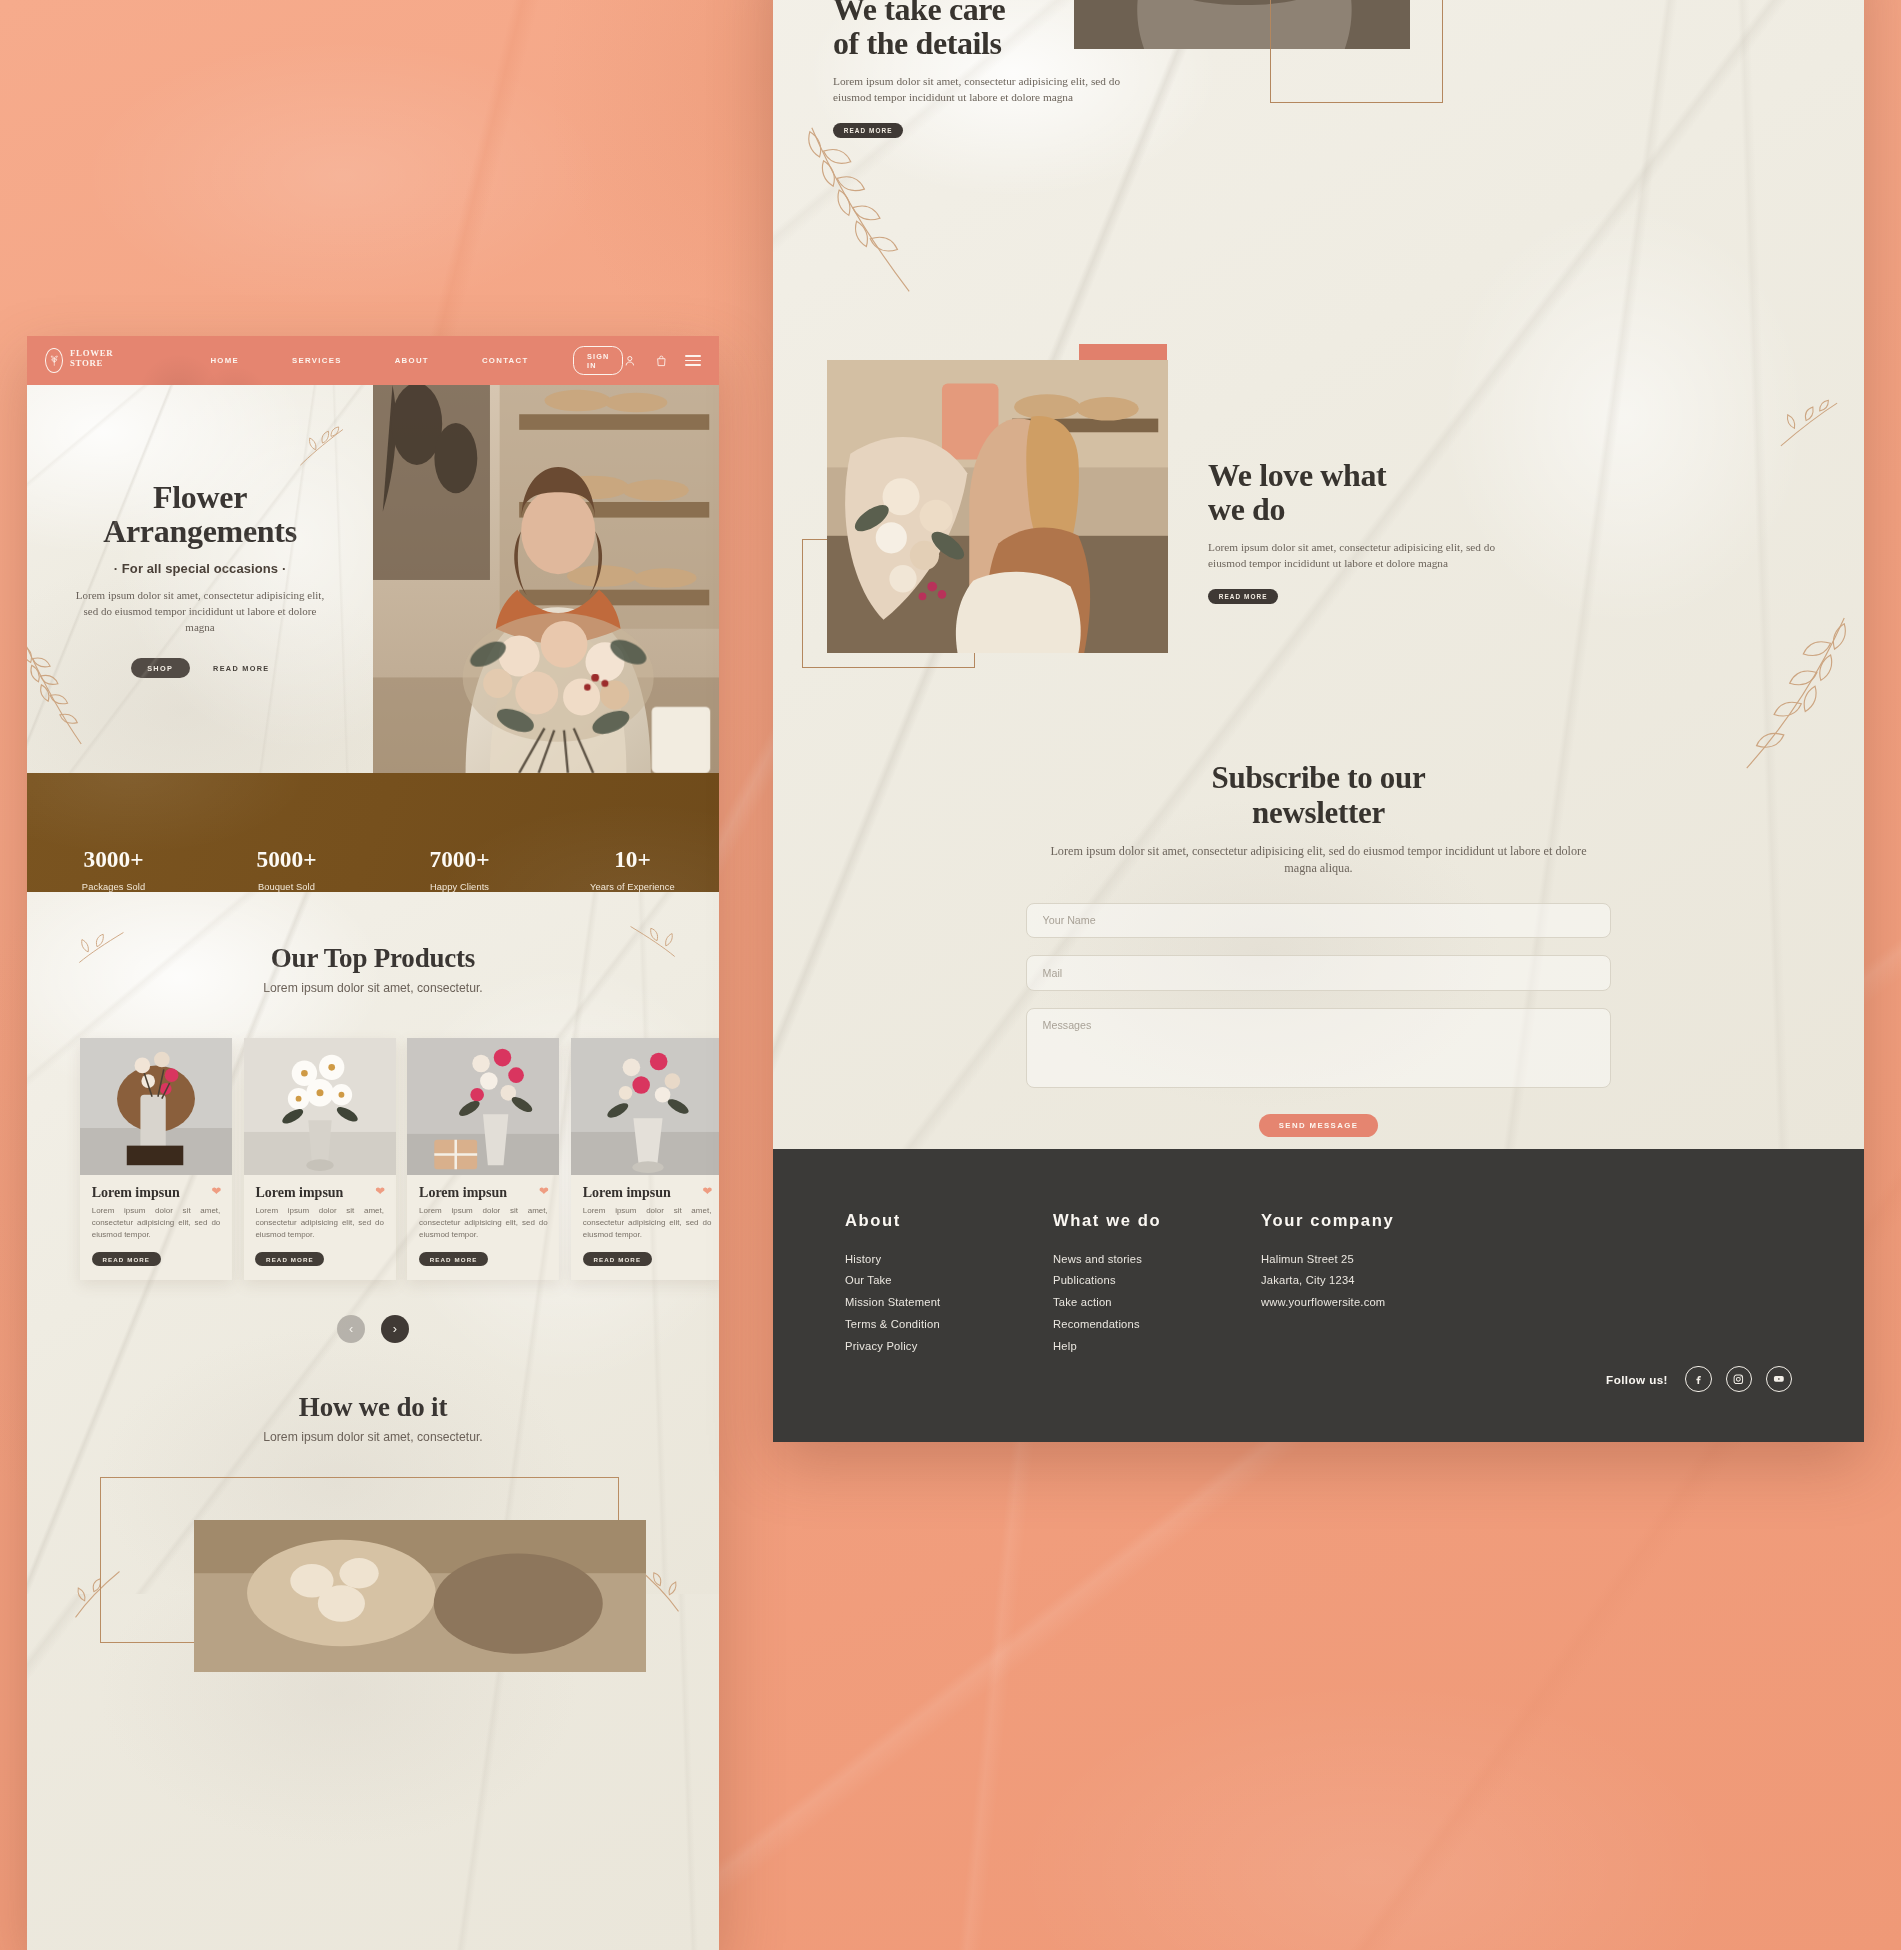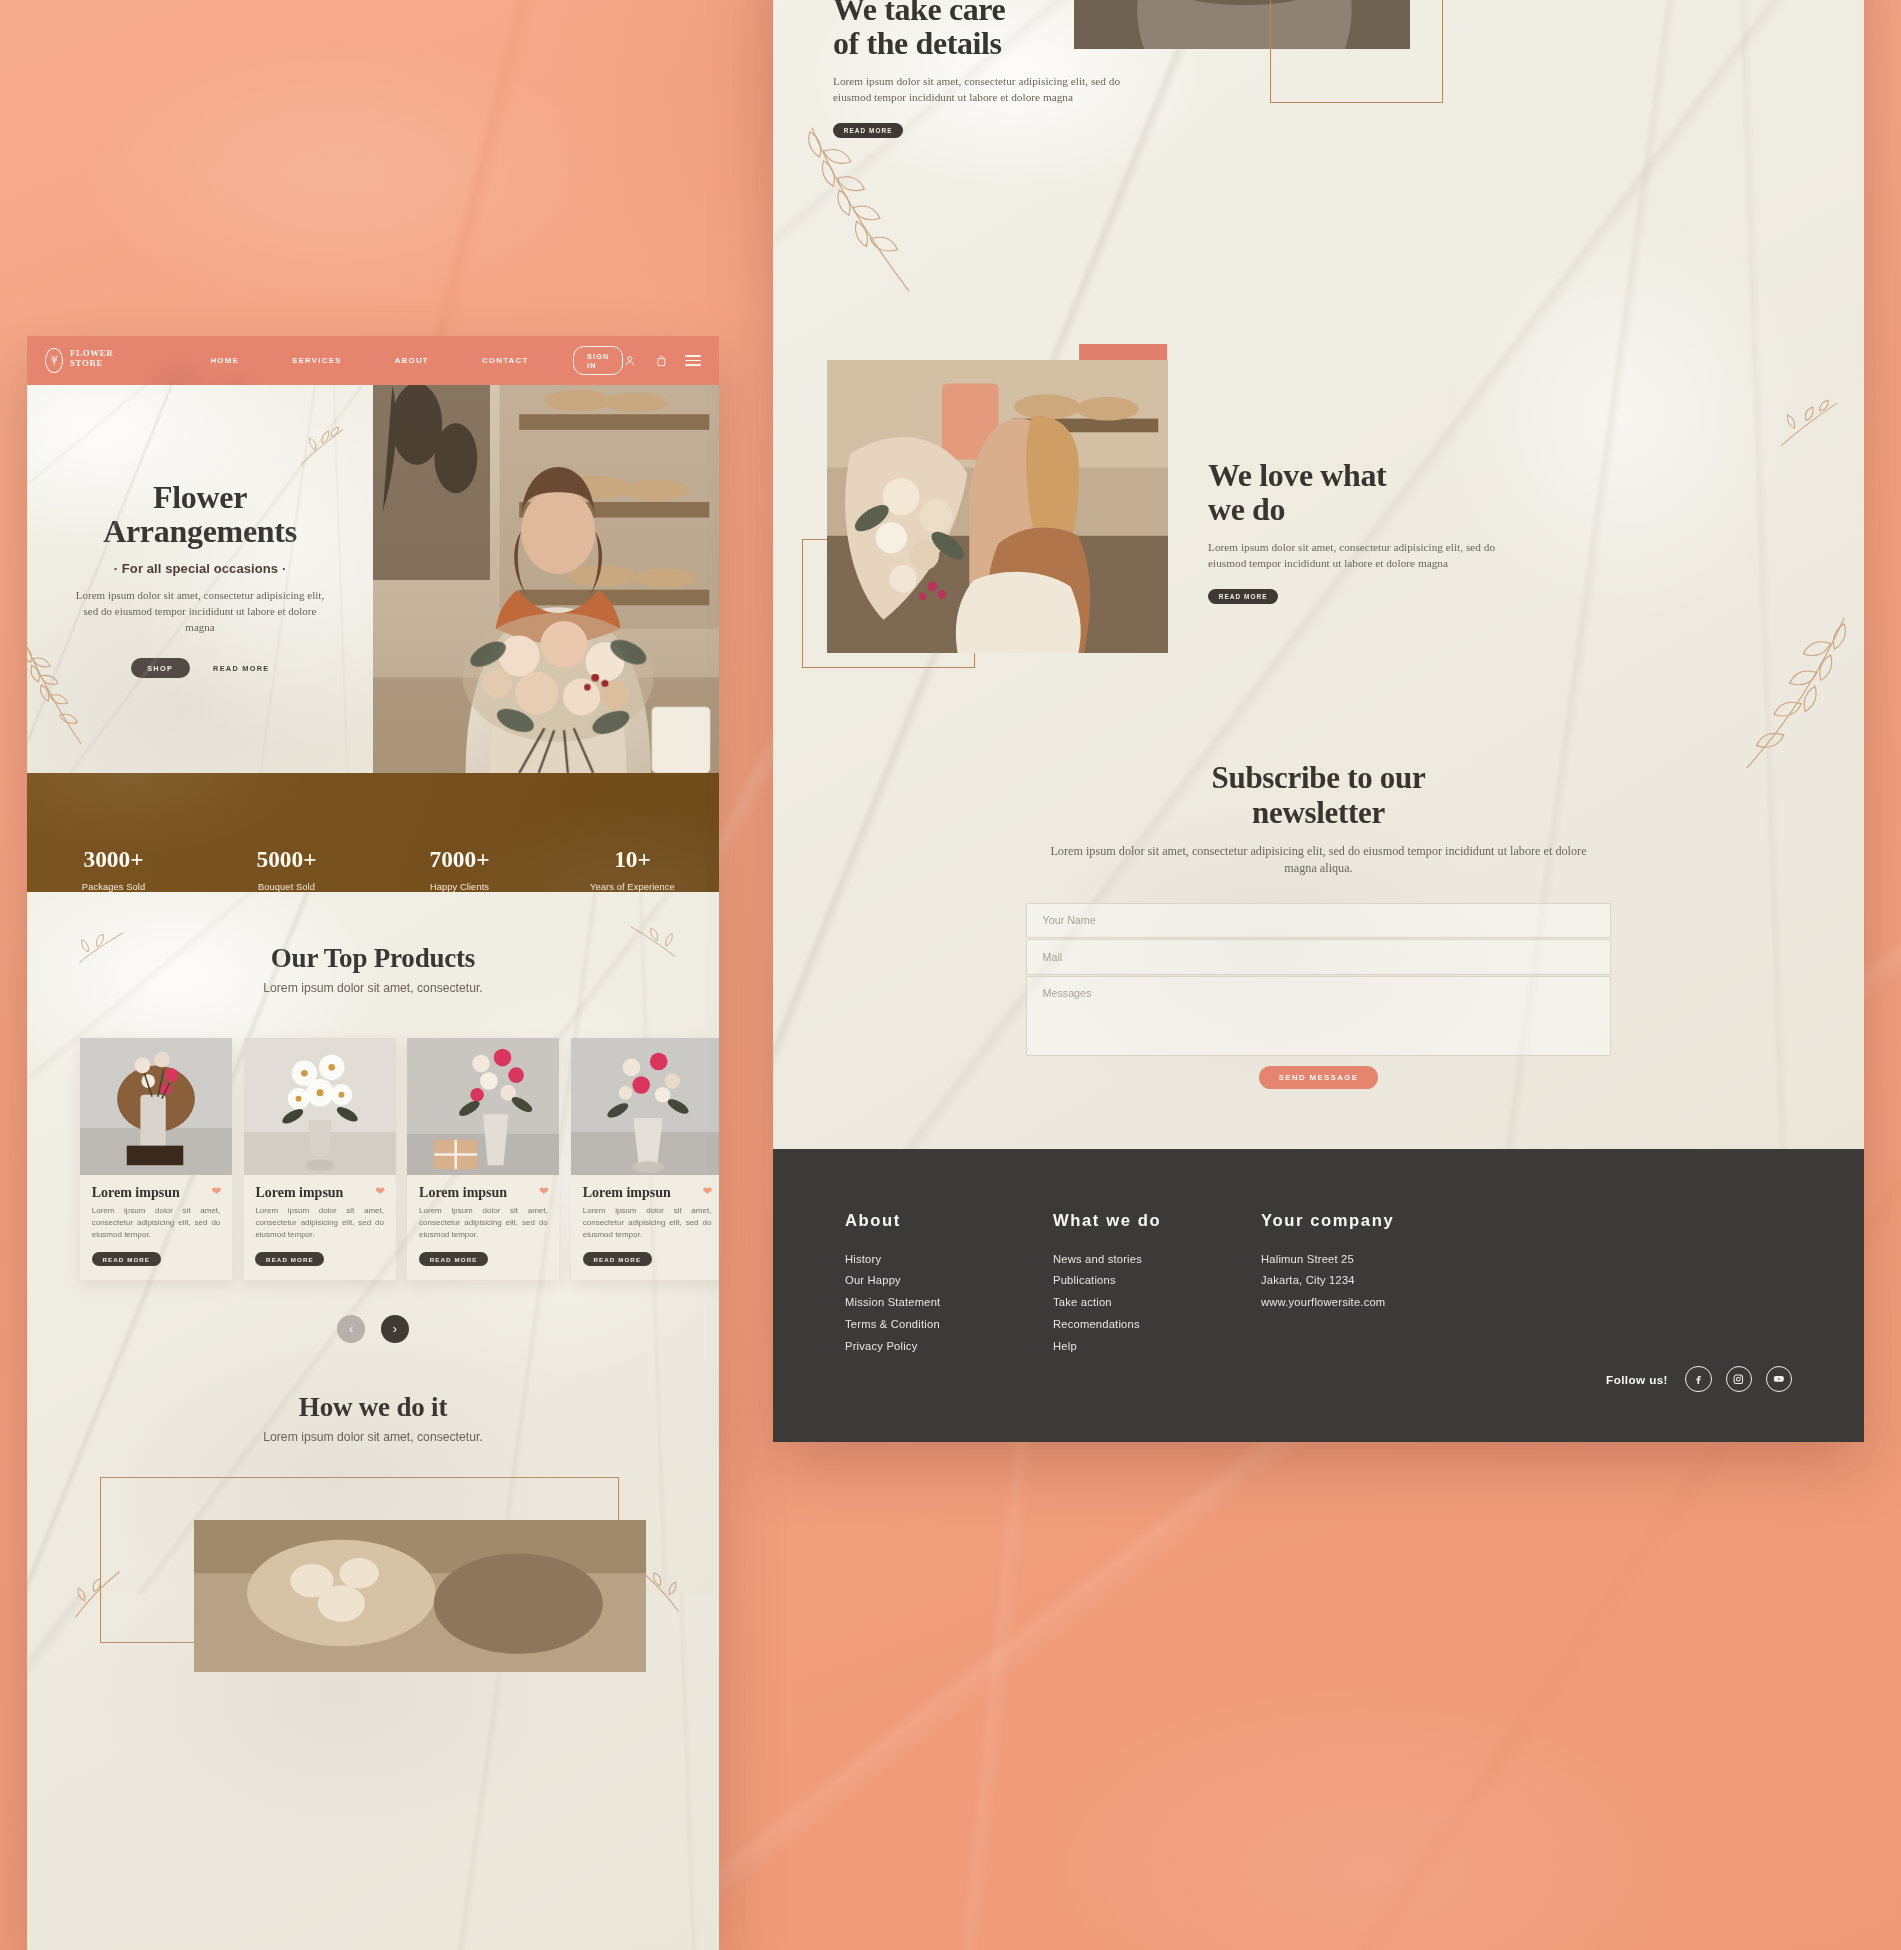--- a/index.html
+++ b/index.html
@@ -211,21 +211,21 @@
     font-family:"Liberation Serif", serif;font-size:31px;font-weight:700;color:#38342f;
     line-height:1.12;margin:0;letter-spacing:-0.3px;
   }
   .nl-sub{
     font-family:"Liberation Serif", serif;font-size:12.2px;line-height:1.42;color:#6d655c;
     margin:12.7px auto 0;width:566px;
   }
   .nl-form{width:585px;margin:25px auto 0;text-align:left;}
   .fld{
     width:100%;box-sizing:border-box;border:1px solid #d9d4c7;background:rgba(255,255,255,.42);
-    padding:10.7px 15.6px;font-size:10.7px;color:#8d867c;margin-bottom:1px;border-radius:2px;
+    padding:10.7px 15.6px;font-size:10.7px;color:#8d867c;margin-bottom:17px;border-radius:8px;
     font-family:"Liberation Sans", sans-serif;
   }
   textarea.fld{height:80px;resize:none;}
   .fld::placeholder{color:#a9a297;}
   .btn-coral{
     display:block;margin:5.9px auto 0;background:#e58570;color:#fdf6ef;border:none;border-radius:13.7px;
     padding:6.8px 19.5px;font-size:7.8px;letter-spacing:1.4px;font-weight:700;cursor:pointer;
   }
 
   .footer{
@@ -715,21 +715,21 @@
       </div>
     </div>
   </div>
 
   <div class="footer">
     <div class="fcols">
 
       <div class="fcol">
         <h3 class="fh">About</h3>
         <a href="#" class="fl">History</a>
-        <a href="#" class="fl">Our Happy</a>
+        <a href="#" class="fl">Our Take</a>
         <a href="#" class="fl">Mission Statement</a>
         <a href="#" class="fl">Terms &amp; Condition</a>
         <a href="#" class="fl">Privacy Policy</a>
       </div>
 
       <div class="fcol">
         <h3 class="fh">What we do</h3>
         <a href="#" class="fl">News and stories</a>
         <a href="#" class="fl">Publications</a>
         <a href="#" class="fl">Take action</a>

